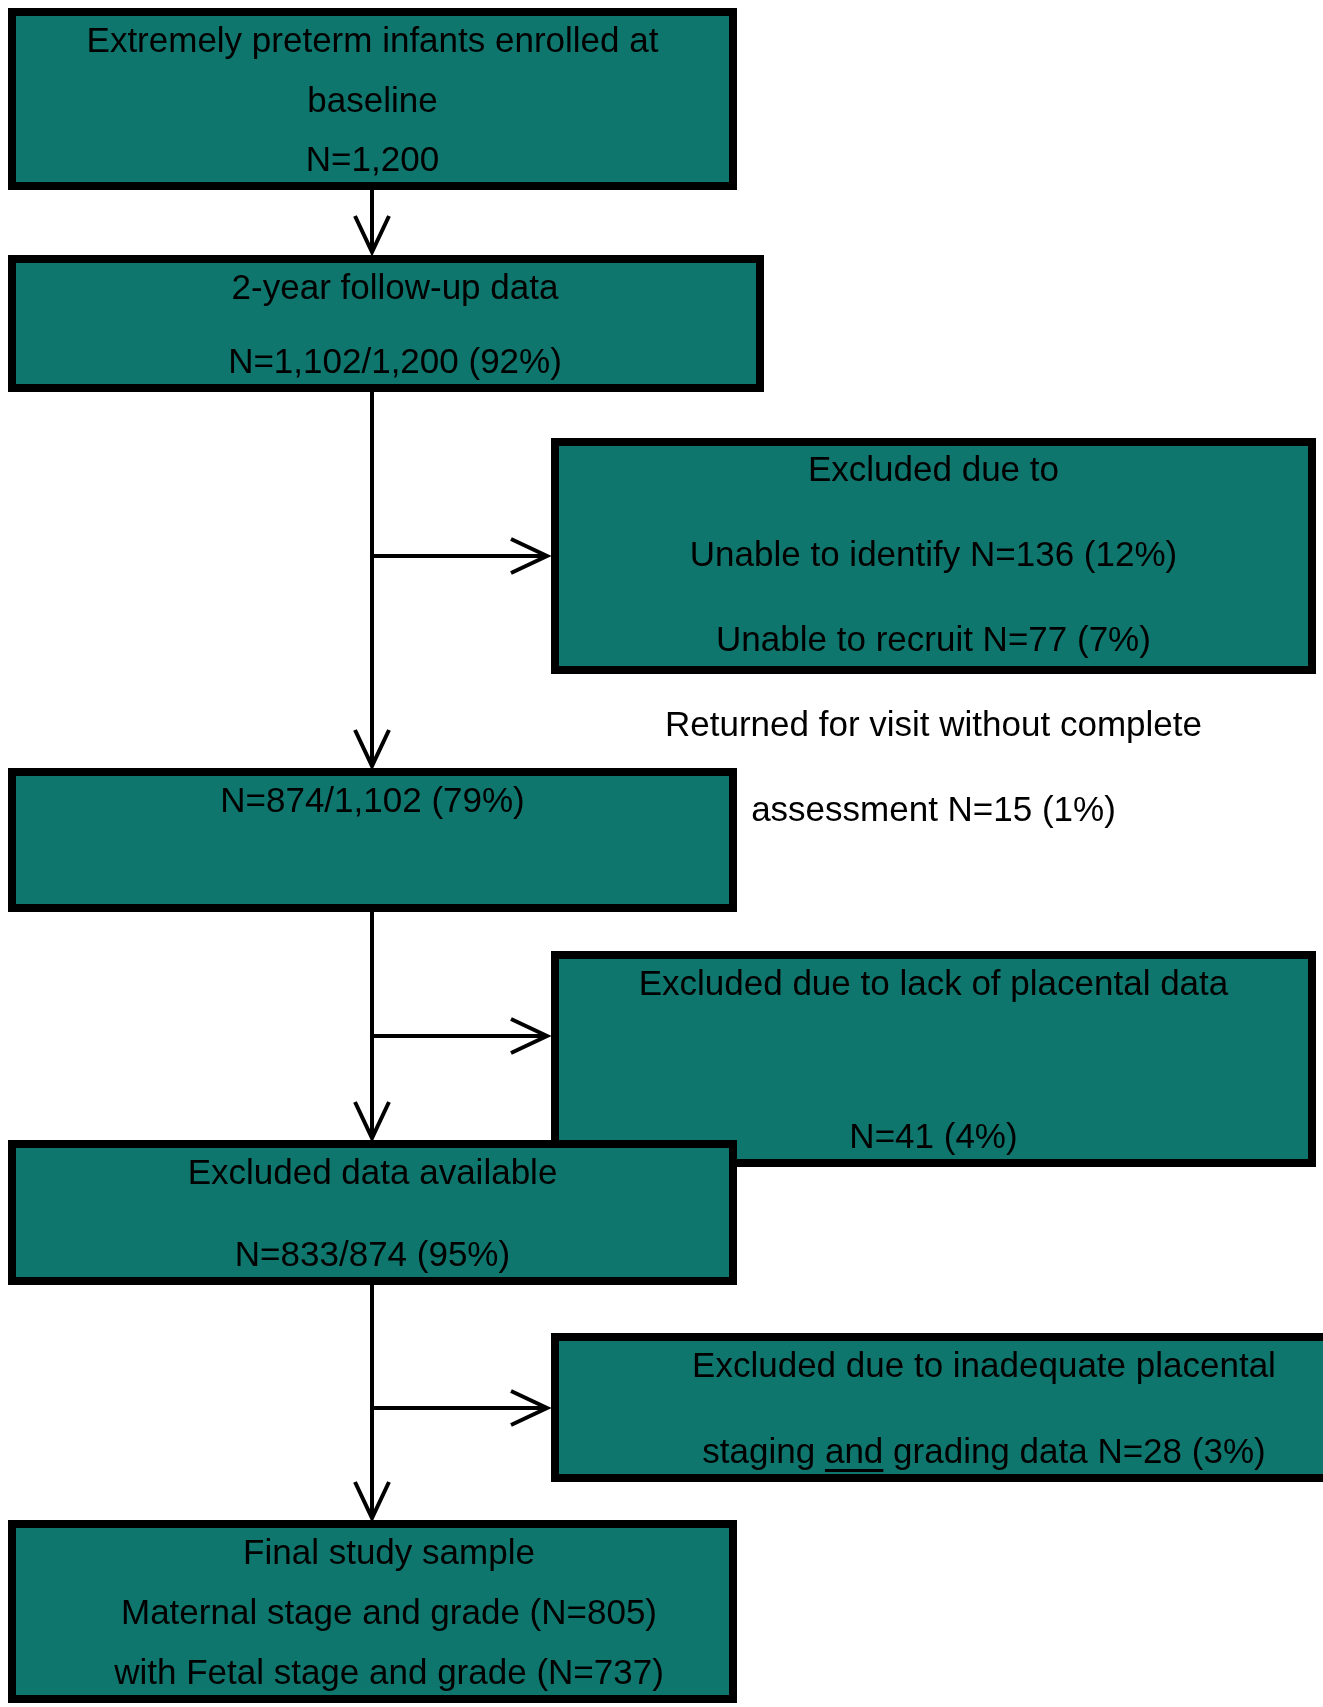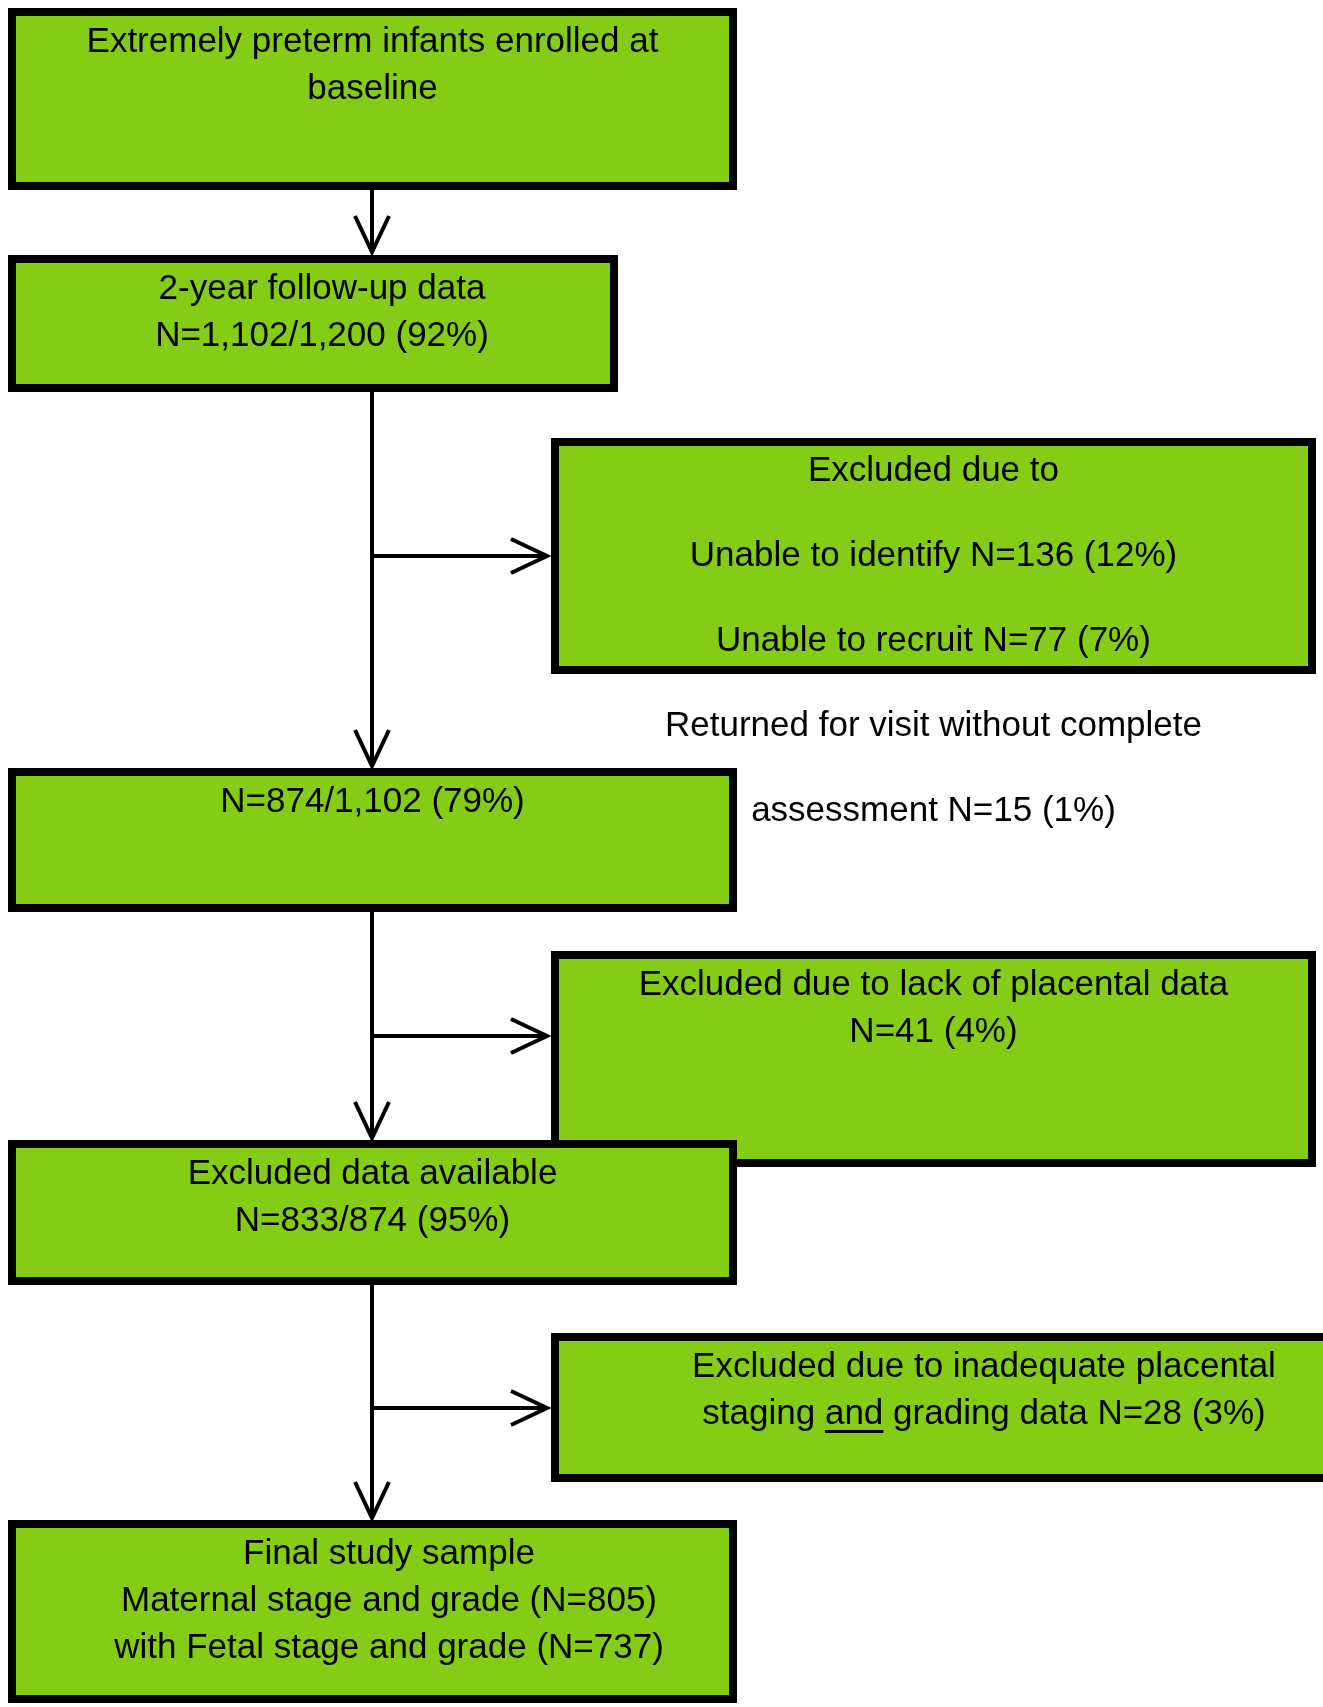--- a/index.html
+++ b/index.html
@@ -18,24 +18,24 @@
   }
   .connectors {
     position: absolute;
     left: 0;
     top: 0;
   }
   .box {
     position: absolute;
     box-sizing: border-box;
     border: 8px solid #000000;
-    background: #84cc16;
+    background: #0f766e;
     display: flex;
     flex-direction: column;
-    justify-content: flex-start;
+    justify-content: space-between;
     text-align: center;
     font-size: 35px;
     line-height: 47px;
     padding: 0 10px;
   }
   .box.tight {
     line-height: 45px;
     gap: 40px;
   }
   .u {
@@ -57,23 +57,24 @@
       <path d="M372,912 L372,1135 M355,1102 L372,1138 L389,1102"></path>
       <path d="M372,1036 L543,1036 M511,1019 L547,1036 L511,1053"></path>
       <path d="M372,1285 L372,1515 M355,1482 L372,1518 L389,1482"></path>
       <path d="M372,1408 L543,1408 M511,1391 L547,1408 L511,1425"></path>
     </g>
   </svg>
 
   <div class="box" style="left:8px; top:8px; width:729px; height:182px;">
     <div>Extremely preterm infants enrolled at</div>
     <div>baseline</div>
+    <div>N=1,200</div>
   </div>
 
-  <div class="box" style="left:8px; top:255px; width:610px; height:137px;padding-left:28px;">
+  <div class="box" style="left:8px; top:255px; width:756px; height:137px;padding-left:28px;">
     <div>2-year follow-up data</div>
     <div>N=1,102/1,200 (92%)</div>
   </div>
 
   <div class="box tight" style="left:551px; top:438px; width:765px; height:236px;">
     <div>Excluded due to</div>
     <div>Unable to identify N=136 (12%)</div>
     <div>Unable to recruit N=77 (7%)</div>
     <div>Returned for visit without complete</div>
     <div>assessment N=15 (1%)</div>

